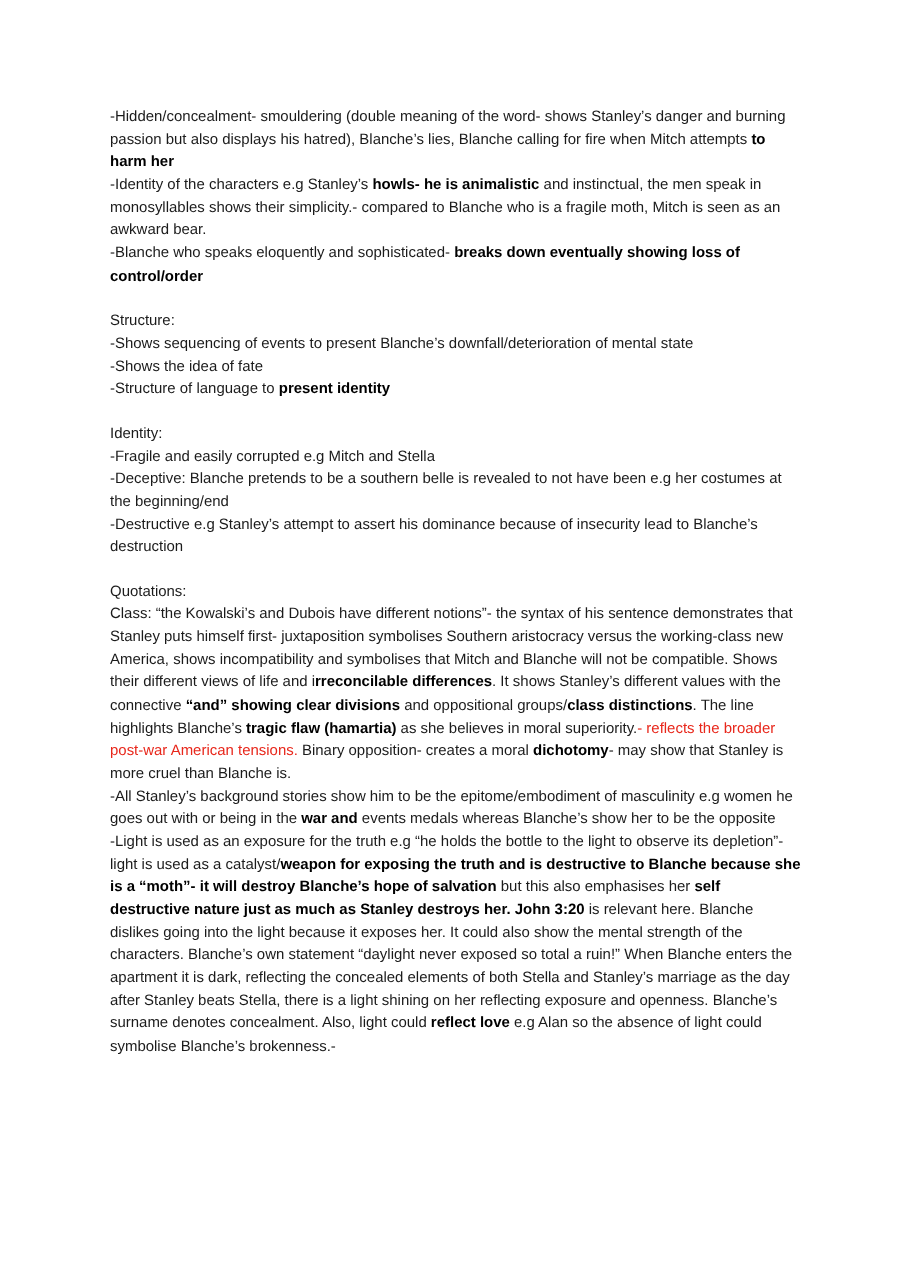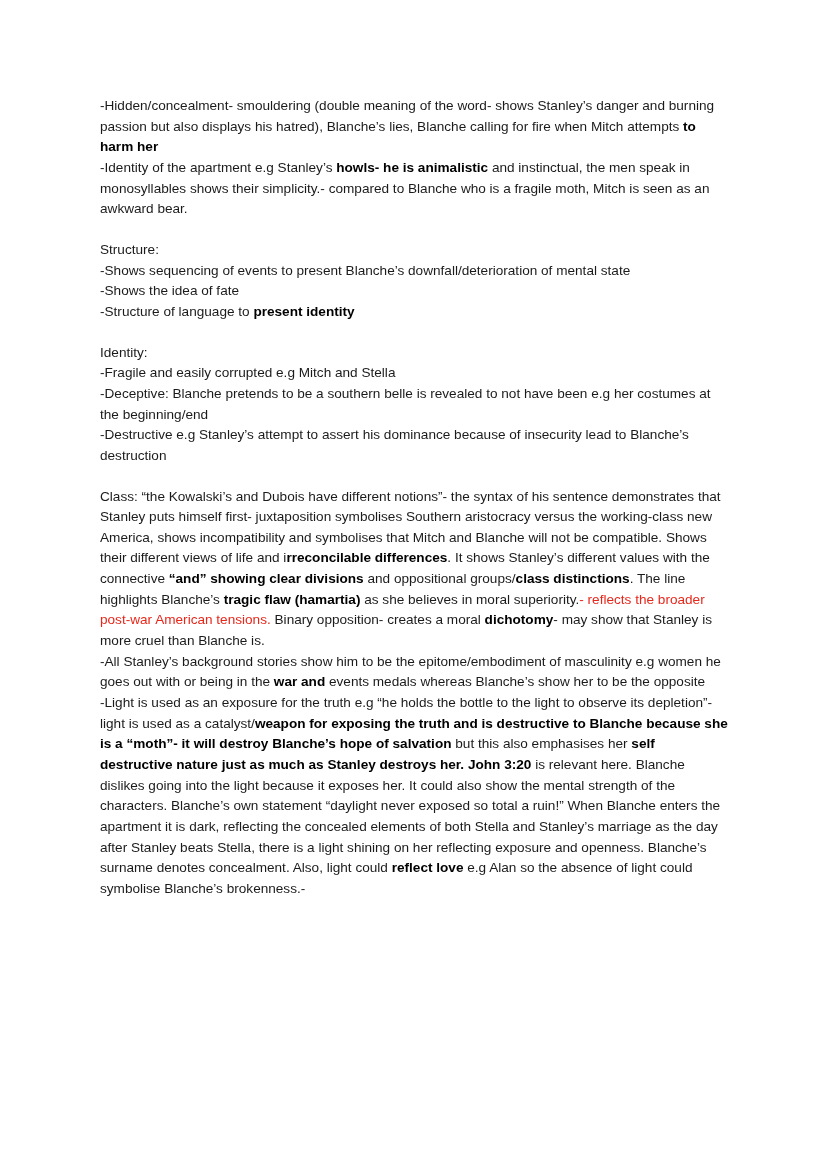--- a/index.html
+++ b/index.html
@@ -40,29 +40,31 @@
   .red {
     color: #e8271b;
   }
 </style>
 </head>
 <body>
 
 <div class="page">
   <div class="doc" id="doc-body">
       <p class="para"><span>-Hidden/concealment- smouldering (double meaning of the word- shows Stanley’s danger and burning passion but also displays his hatred), Blanche’s lies, Blanche calling for fire when Mitch attempts </span><span class="b">to harm her</span></p>
-      <p class="para"><span>-Identity of the apartment e.g Stanley’s </span><span class="b">howls- he is animalistic</span><span> and instinctual, the men speak in monosyllables shows their simplicity.- compared to Blanche who is a fragile moth, Mitch is seen as an awkward bear.</span></p>
+      <p class="para"><span>-Identity of the characters e.g Stanley’s </span><span class="b">howls- he is animalistic</span><span> and instinctual, the men speak in monosyllables shows their simplicity.- compared to Blanche who is a fragile moth, Mitch is seen as an awkward bear.</span></p>
+      <p class="para"><span>-Blanche who speaks eloquently and sophisticated- </span><span class="b">breaks down eventually showing loss of control/order</span></p>
       <div class="blank"></div>
       <p class="para"><span>Structure:</span></p>
       <p class="para"><span>-Shows sequencing of events to present Blanche’s downfall/deterioration of mental state</span></p>
       <p class="para"><span>-Shows the idea of fate</span></p>
       <p class="para"><span>-Structure of language to </span><span class="b">present identity</span></p>
       <div class="blank"></div>
       <p class="para"><span>Identity:</span></p>
       <p class="para"><span>-Fragile and easily corrupted e.g Mitch and Stella</span></p>
       <p class="para"><span>-Deceptive: Blanche pretends to be a southern belle is revealed to not have been e.g her costumes at the beginning/end</span></p>
       <p class="para"><span>-Destructive e.g Stanley’s attempt to assert his dominance because of insecurity lead to Blanche’s destruction</span></p>
       <div class="blank"></div>
+      <p class="para"><span>Quotations:</span></p>
       <p class="para"><span>Class: “the Kowalski’s and Dubois have different notions”- the syntax of his sentence demonstrates that Stanley puts himself first- juxtaposition symbolises Southern aristocracy versus the working-class new America, shows incompatibility and symbolises that Mitch and Blanche will not be compatible. Shows their different views of life and i</span><span class="b">rreconcilable differences</span><span>. It shows Stanley’s different values with the connective </span><span class="b">“and” showing clear divisions</span><span> and oppositional groups/</span><span class="b">class distinctions</span><span>. The line highlights Blanche’s </span><span class="b">tragic flaw (hamartia)</span><span> as she believes in moral superiority.</span><span class="red">- reflects the broader post-war American tensions.</span><span> Binary opposition- creates a moral </span><span class="b">dichotomy</span><span>- may show that Stanley is more cruel than Blanche is.</span></p>
       <p class="para"><span>-All Stanley’s background stories show him to be the epitome/embodiment of masculinity e.g women he goes out with or being in the </span><span class="b">war and</span><span> events medals whereas Blanche’s show her to be the opposite</span></p>
       <p class="para"><span>-Light is used as an exposure for the truth e.g “he holds the bottle to the light to observe its depletion”- light is used as a catalyst/</span><span class="b">weapon for exposing the truth and is destructive to Blanche because she is a “moth”- it will destroy Blanche’s hope of salvation</span><span> but this also emphasises her </span><span class="b">self destructive nature just as much as Stanley destroys her. John 3:20</span><span> is relevant here. Blanche dislikes going into the light because it exposes her. It could also show the mental strength of the characters. Blanche’s own statement “daylight never exposed so total a ruin!” When Blanche enters the apartment it is dark, reflecting the concealed elements of both Stella and Stanley’s marriage as the day after Stanley beats Stella, there is a light shining on her reflecting exposure and openness. Blanche’s surname denotes concealment. Also, light could </span><span class="b">reflect love</span><span> e.g Alan so the absence of light could symbolise Blanche’s brokenness.-</span></p>
     </div>
 </div>
 
 </body></html>

